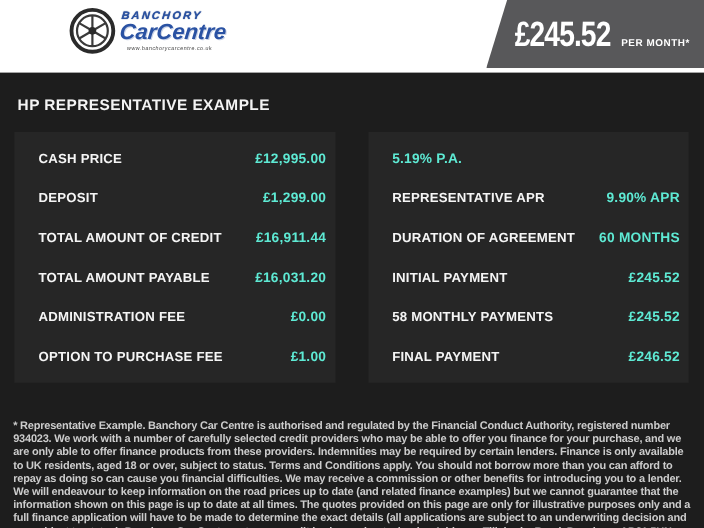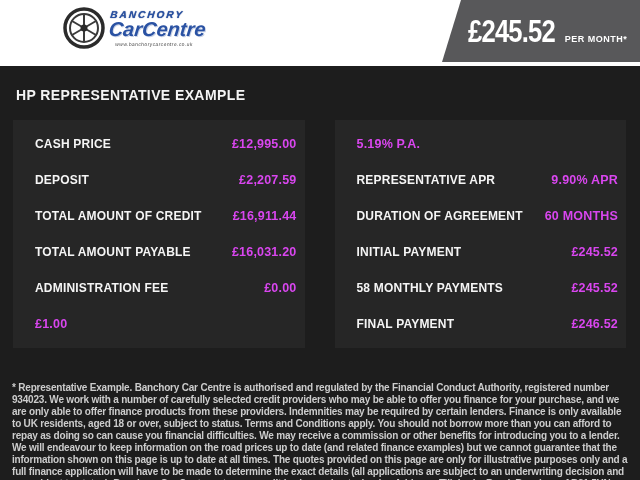--- a/index.html
+++ b/index.html
@@ -74,21 +74,21 @@
     flex:1; background:#262626;
     height:228px; box-sizing:border-box;
     padding:6px 8px 6px 22px;
     display:flex; flex-direction:column; justify-content:space-around;
   }
   .row { display:flex; justify-content:space-between; align-items:center; }
   .row-label {
     color:#f5f5f5; font-weight:bold; font-size:12px; letter-spacing:0.2px;
   }
   .row-value {
-    color:#d946ef; font-weight:bold; font-size:12.5px; letter-spacing:0.2px;
+    color:#5eead4; font-weight:bold; font-size:12.5px; letter-spacing:0.2px;
     text-align:right;
   }
 
   .disclaimer {
     margin:34px 12px 0 12px;
     color:#cccccc; font-size:10px; font-weight:bold;
     line-height:12px; letter-spacing:-0.2px;
   }
 </style>
 </head>
@@ -127,35 +127,36 @@
 <div class="page-title">HP REPRESENTATIVE EXAMPLE</div>
 
 <div class="panels">
   <div class="panel">
     <div class="row">
       <span class="row-label">CASH PRICE</span>
       <span class="row-value">£12,995.00</span>
     </div>
     <div class="row">
       <span class="row-label">DEPOSIT</span>
-      <span class="row-value">£2,207.59</span>
+      <span class="row-value">£1,299.00</span>
     </div>
     <div class="row">
       <span class="row-label">TOTAL AMOUNT OF CREDIT</span>
       <span class="row-value">£16,911.44</span>
     </div>
     <div class="row">
       <span class="row-label">TOTAL AMOUNT PAYABLE</span>
       <span class="row-value">£16,031.20</span>
     </div>
     <div class="row">
       <span class="row-label">ADMINISTRATION FEE</span>
       <span class="row-value">£0.00</span>
     </div>
     <div class="row">
+      <span class="row-label">OPTION TO PURCHASE FEE</span>
       <span class="row-value">£1.00</span>
     </div>
   </div>
 
   <div class="panel">
     <div class="row">
       <span class="row-value">5.19% P.A.</span>
     </div>
     <div class="row">
       <span class="row-label">REPRESENTATIVE APR</span>

